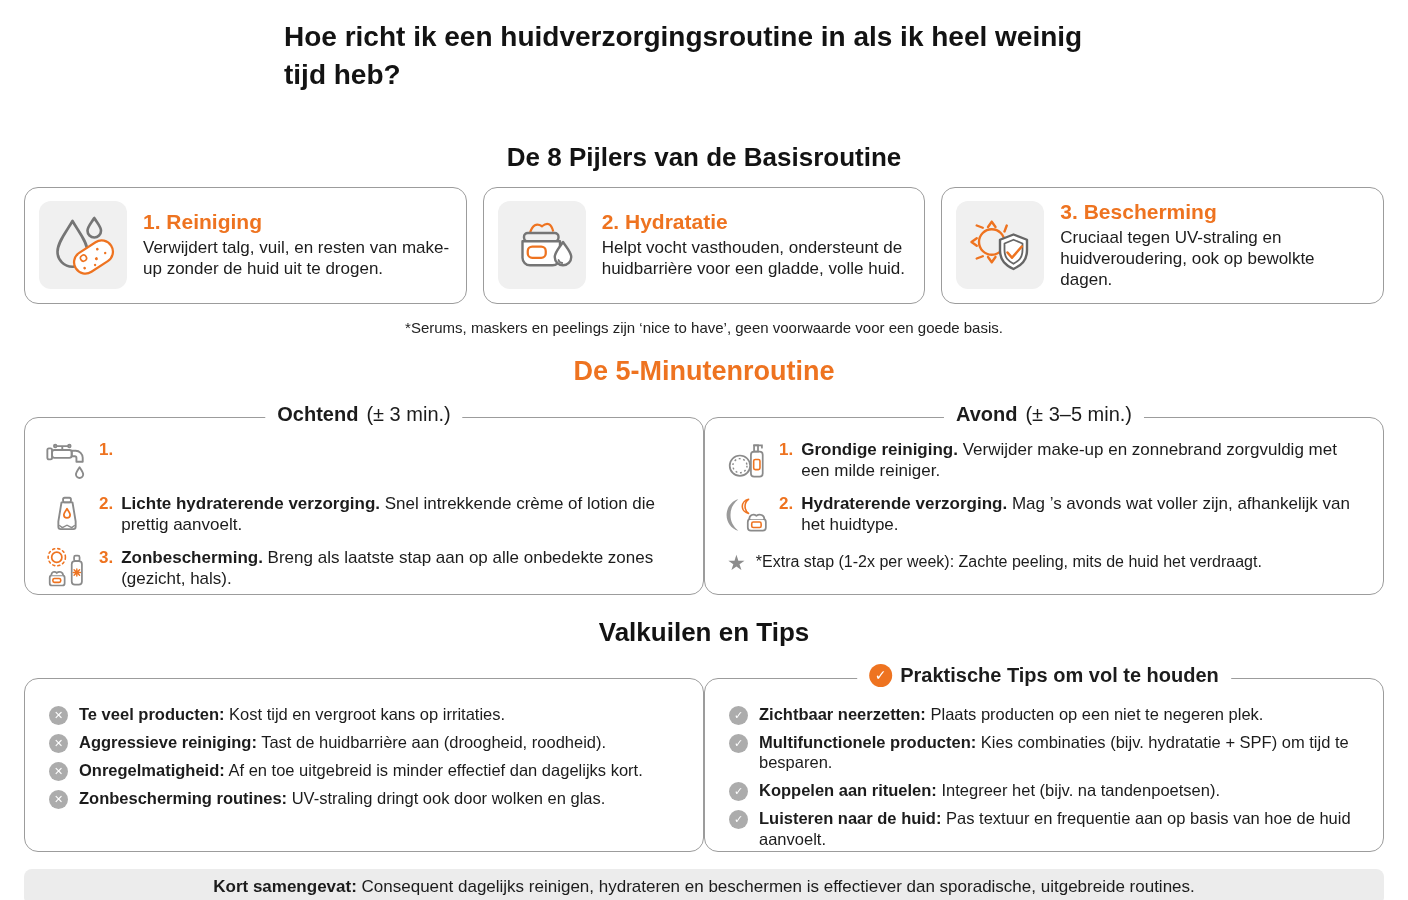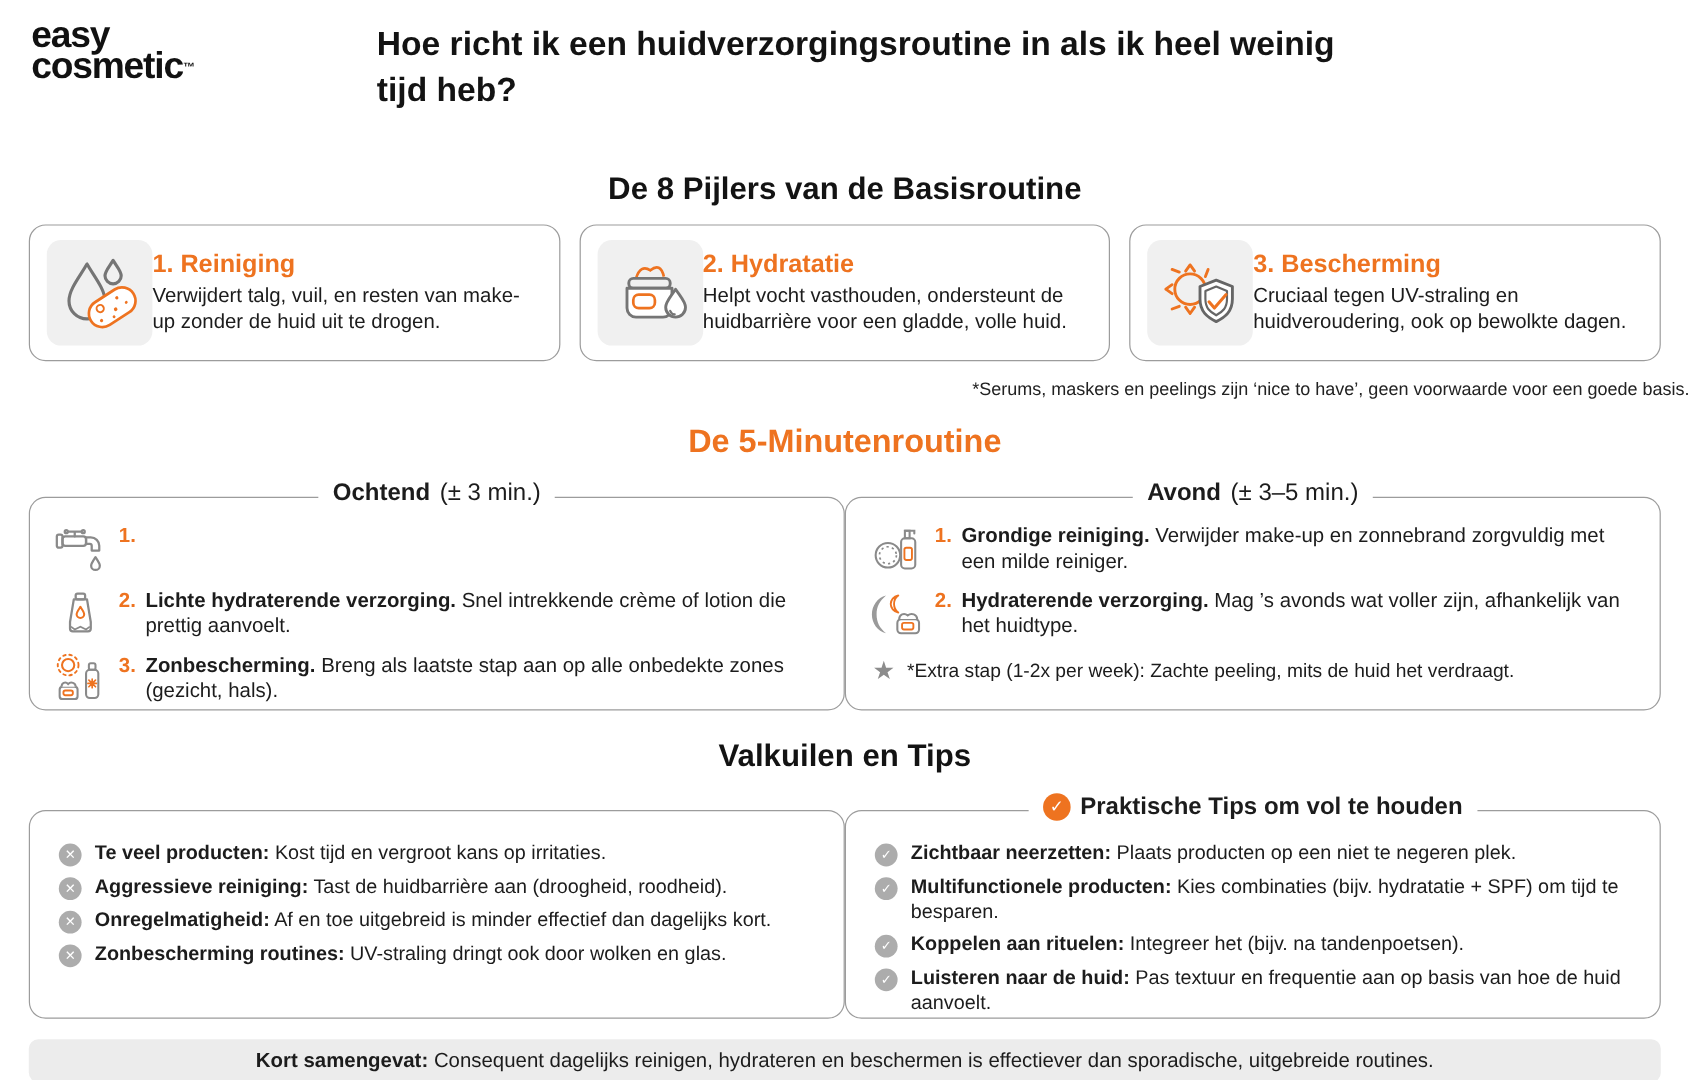--- a/index.html
+++ b/index.html
@@ -7,36 +7,36 @@
   body {
     width:1408px; height:900px; overflow:hidden;
     background:#ffffff; color:#1c1c1c;
     font-family:"Liberation Sans","DejaVu Sans",sans-serif;
   }
 
   
   .header { position:relative; height:128px; }
   .logo { position:absolute; left:26px; top:16px; font-weight:800; font-size:31px; line-height:26px; letter-spacing:-1px; color:#111; }
   .logo .tm { font-size:10px; font-weight:700; vertical-align:6px; letter-spacing:0; }
-  .main-title { position:absolute; left:314px; top:18px; width:830px; font-size:28px; line-height:1.35; font-weight:700; color:#131313; margin:0; }
+  .main-title { position:absolute; left:284px; top:18px; width:830px; font-size:28px; line-height:1.35; font-weight:700; color:#131313; margin:0; }
 
   
   h2.section { text-align:center; font-size:26px; font-weight:800; margin:0; color:#131313; }
   h2.pillars-h { margin-top:14px; }
   h2.routine-h { margin-top:20px; color:#EE7320; font-size:27px; }
   h2.tips-h { margin-top:22px; }
 
   
   .pillar-row { display:flex; gap:16px; margin:14px 24px 0; }
-  .pillar-card { flex:1; border:1.6px solid #9c9c9c; border-radius:14px; background:#fff; padding:12px 14px; display:flex; align-items:center; }
+  .pillar-card { flex:1; border:1.6px solid #9c9c9c; border-radius:14px; background:#fff; padding:12px 14px; display:flex; gap:16px; align-items:center; }
   .tile { width:88px; height:88px; flex:0 0 88px; border-radius:12px; background:#f0f0f0; display:flex; align-items:center; justify-content:center; }
   .pillar-card h3 { margin:0 0 4px; font-size:21px; font-weight:800; color:#EE7320; }
   .pillar-card p { margin:0; font-size:17px; line-height:1.23; }
 
-  .footnote { text-align:right; font-size:15px; margin:15px 0 0; color:#222; }
+  .footnote { text-align:center; font-size:15px; margin:15px 0 0; color:#222; }
 
   
   .two-col { display:flex; gap:0; margin:30px 24px 0; }
   .fieldcard { position:relative; flex:1; border:1.6px solid #9c9c9c; border-radius:14px; background:#fff; }
   .legend { position:absolute; top:-15px; left:50%; transform:translateX(-50%); background:#fff; padding:0 12px; white-space:nowrap; font-size:20px; display:flex; align-items:center; gap:8px; }
   .legend b { font-weight:800; }
   .legend .dur { font-weight:400; }
 
   .routine-card { height:178px; padding:16px 10px 8px; display:flex; flex-direction:column; justify-content:flex-start; }
   .step { display:flex; align-items:flex-start; gap:8px; margin:5px 8px; }
@@ -56,24 +56,20 @@
   
   .summary { margin:17px 24px 0; background:#ececec; border-radius:8px; text-align:center; padding:8px 10px; font-size:17px; }
   .summary b { font-weight:800;text-align:center; }
 
   svg { display:block; }
 </style>
 </head>
 <body>
 
 <div class="header">
-  <div class="logo">
-    <span>easy</span><br>
-    <span>cosmetic</span><span class="tm">™</span>
-  </div>
   <h1 class="main-title">Hoe richt ik een huidverzorgingsroutine in als ik heel weinig tijd heb?</h1>
 </div>
 
 <h2 class="section pillars-h">De 8 Pijlers van de Basisroutine</h2>
 
 <div class="pillar-row">
 
   <div class="pillar-card">
     <div class="tile">
       <svg width="72" height="72" viewBox="0 0 96 96" fill="none">

